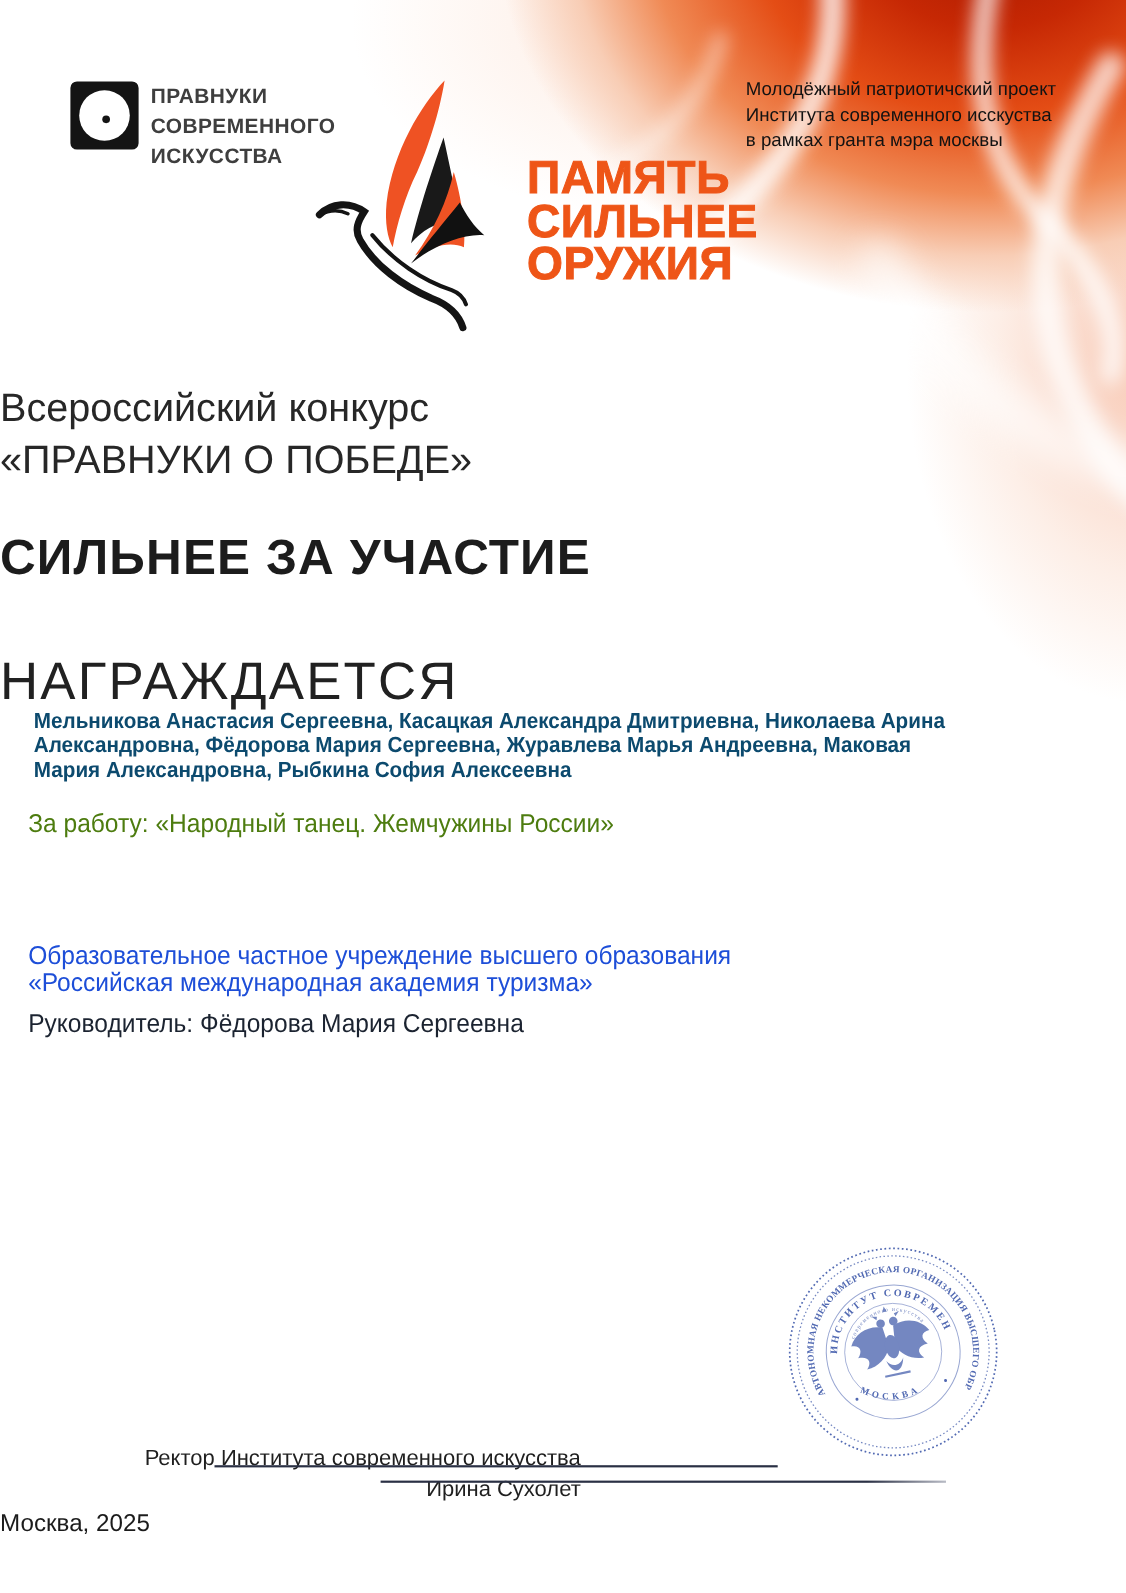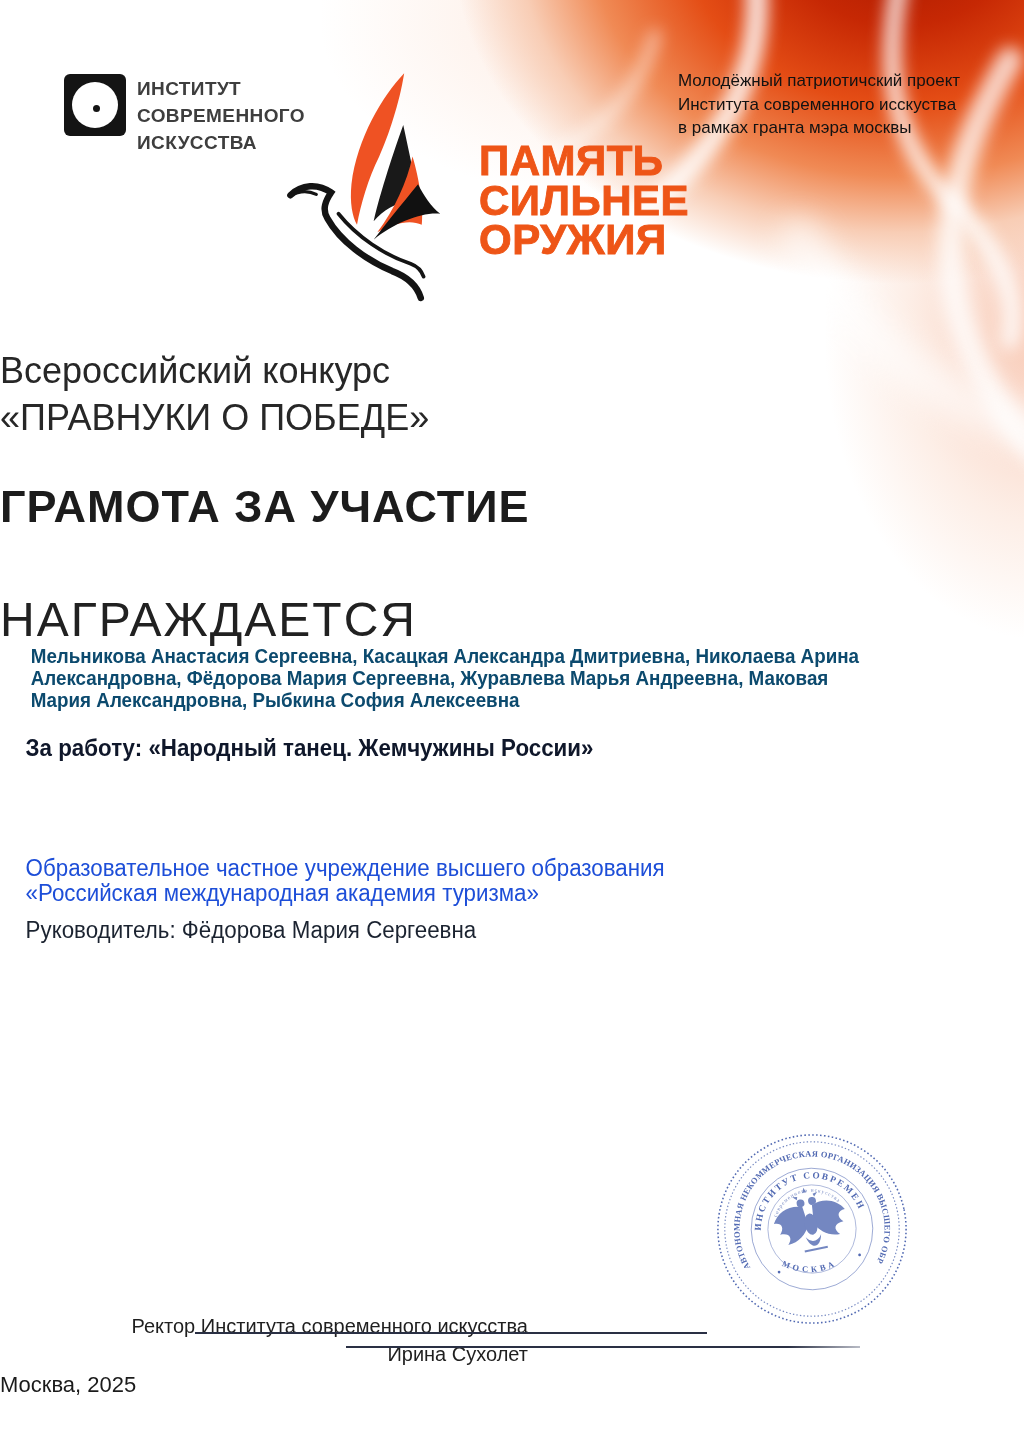--- a/index.html
+++ b/index.html
@@ -28,21 +28,21 @@
   .project-note{position:absolute;left:678px;top:69px;z-index:2;font-size:17px;line-height:23.5px;color:#121212;}
   .dove-logo{position:absolute;left:283px;top:55px;z-index:2;}
   .motto{position:absolute;left:479px;top:141px;z-index:2;font-size:42px;line-height:39.5px;font-weight:700;
     letter-spacing:.5px;color:#ee5517;-webkit-text-stroke:.9px #ee5517;}
   
   .centered{position:absolute;left:0;width:1024px;text-align:left;z-index:2;}
   .contest{top:347px;font-size:36px;line-height:47px;color:#272727;}
   .award-title{top:481px;font-size:45px;font-weight:700;letter-spacing:1px;color:#1c1c1c;}
   .award-label{top:592px;font-size:48px;letter-spacing:2px;color:#212121;}
   .recipients{top:646px;font-size:20px;line-height:21.8px;font-weight:700;color:#0c4a6e;}
-  .work-line{top:735px;font-size:23.5px;color:#0f172a;font-weight:bold;}
+  .work-line{top:735px;font-size:23.5px;color:#4d7c0f;}
   .nomination{top:799px;font-size:23.5px;line-height:24.5px;color:#1b2330;}
   .organization{top:856px;font-size:23.5px;line-height:25px;color:#1d4ed8;}
   .supervisor{top:917px;font-size:23.5px;color:#1b2330;}
   .cond{display:block;transform:scaleX(.94);transform-origin:50% 50%;}
   .cond2{display:block;transform:scaleX(.95);transform-origin:50% 50%;}
   
   .signatory{position:absolute;left:120px;top:1313px;width:408px;text-align:right;z-index:2;
     font-size:20px;line-height:27.5px;color:#1f1f1f;}
   .signature-svg{position:absolute;left:520px;top:1168px;z-index:4;}
   .seal-svg{position:absolute;left:714px;top:1131px;z-index:3;}
@@ -77,21 +77,21 @@
       <path d="M655,35 C640,90 600,130 560,150" stroke-width="12" filter="url(#soft)" opacity=".5"></path>
     </g>
   </svg>
 
   
   <div class="isi-mark">
     <div class="circle"></div>
     <div class="dot"></div>
   </div>
   <div class="isi-name">
-    <div>ИНСТИТУТ</div>
+    <div>ПРАВНУКИ</div>
     <div>СОВРЕМЕННОГО</div>
     <div>ИСКУССТВА</div>
   </div>
 
   
   <div class="project-note">
     <div>Молодёжный патриотичский проект</div>
     <div>Института современного исскуства</div>
     <div>в рамках гранта мэра москвы</div>
   </div>
@@ -116,21 +116,21 @@
     <div>ОРУЖИЯ</div>
   </div>
 
   
   <div class="centered contest">
     <div>Всероссийский конкурс</div>
     <div>«ПРАВНУКИ О ПОБЕДЕ»</div>
   </div>
 
   
-  <div class="centered award-title">ГРАМОТА ЗА УЧАСТИЕ</div>
+  <div class="centered award-title">СИЛЬНЕЕ ЗА УЧАСТИЕ</div>
   <div class="centered award-label">НАГРАЖДАЕТСЯ</div>
 
   
   <div class="centered recipients">
     <span class="cond">Мельникова Анастасия Сергеевна, Касацкая Александра Дмитриевна, Николаева Арина</span>
     <span class="cond">Александровна, Фёдорова Мария Сергеевна, Журавлева Марья Андреевна, Маковая</span>
     <span class="cond">Мария Александровна, Рыбкина София Алексеевна</span>
   </div>
 
   

